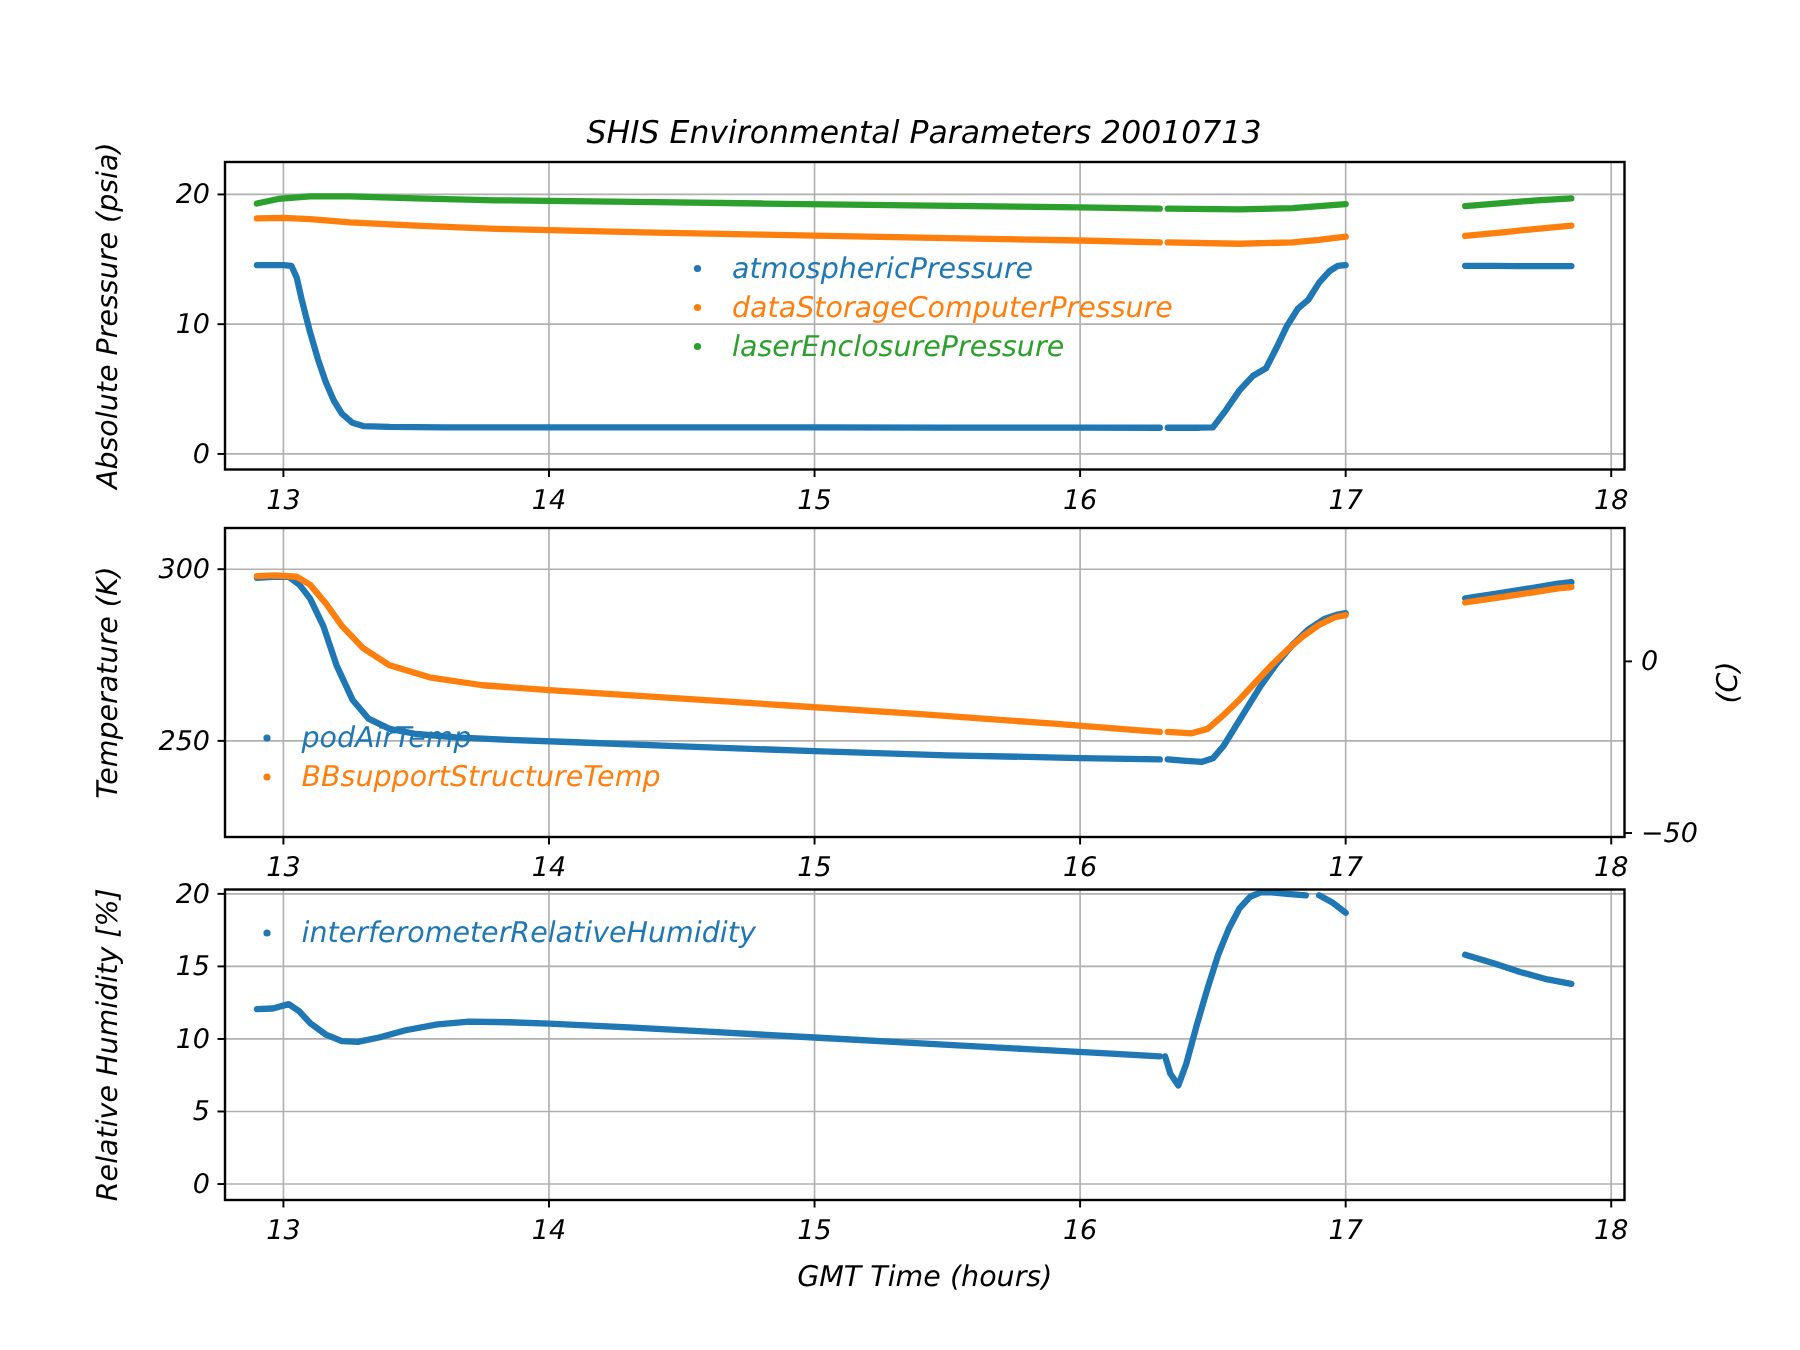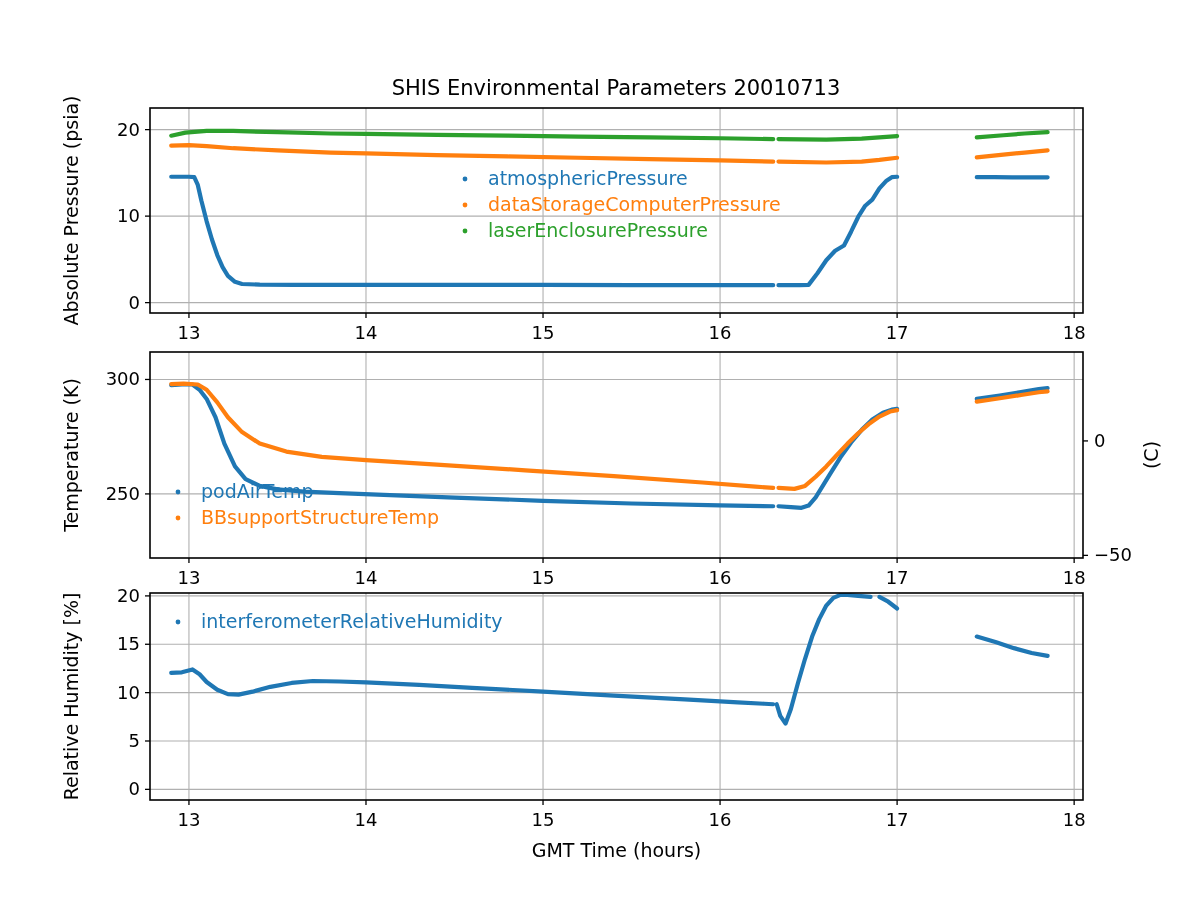--- a/index.html
+++ b/index.html
@@ -11,20 +11,21 @@
     width: 1200px;
     height: 900px;
     font-family: "DejaVu Sans", sans-serif;
     overflow: hidden;
   }
   #figure {
     position: relative;
     width: 1200px;
     height: 900px;
     background: #ffffff;
+    font-style: italic;
   }
   #figure svg {
     display: block;
   }
   .fig-title {
     font-size: 21px;
     fill: #000000;
     text-anchor: middle;
     font-family: "DejaVu Sans", sans-serif;
   }

